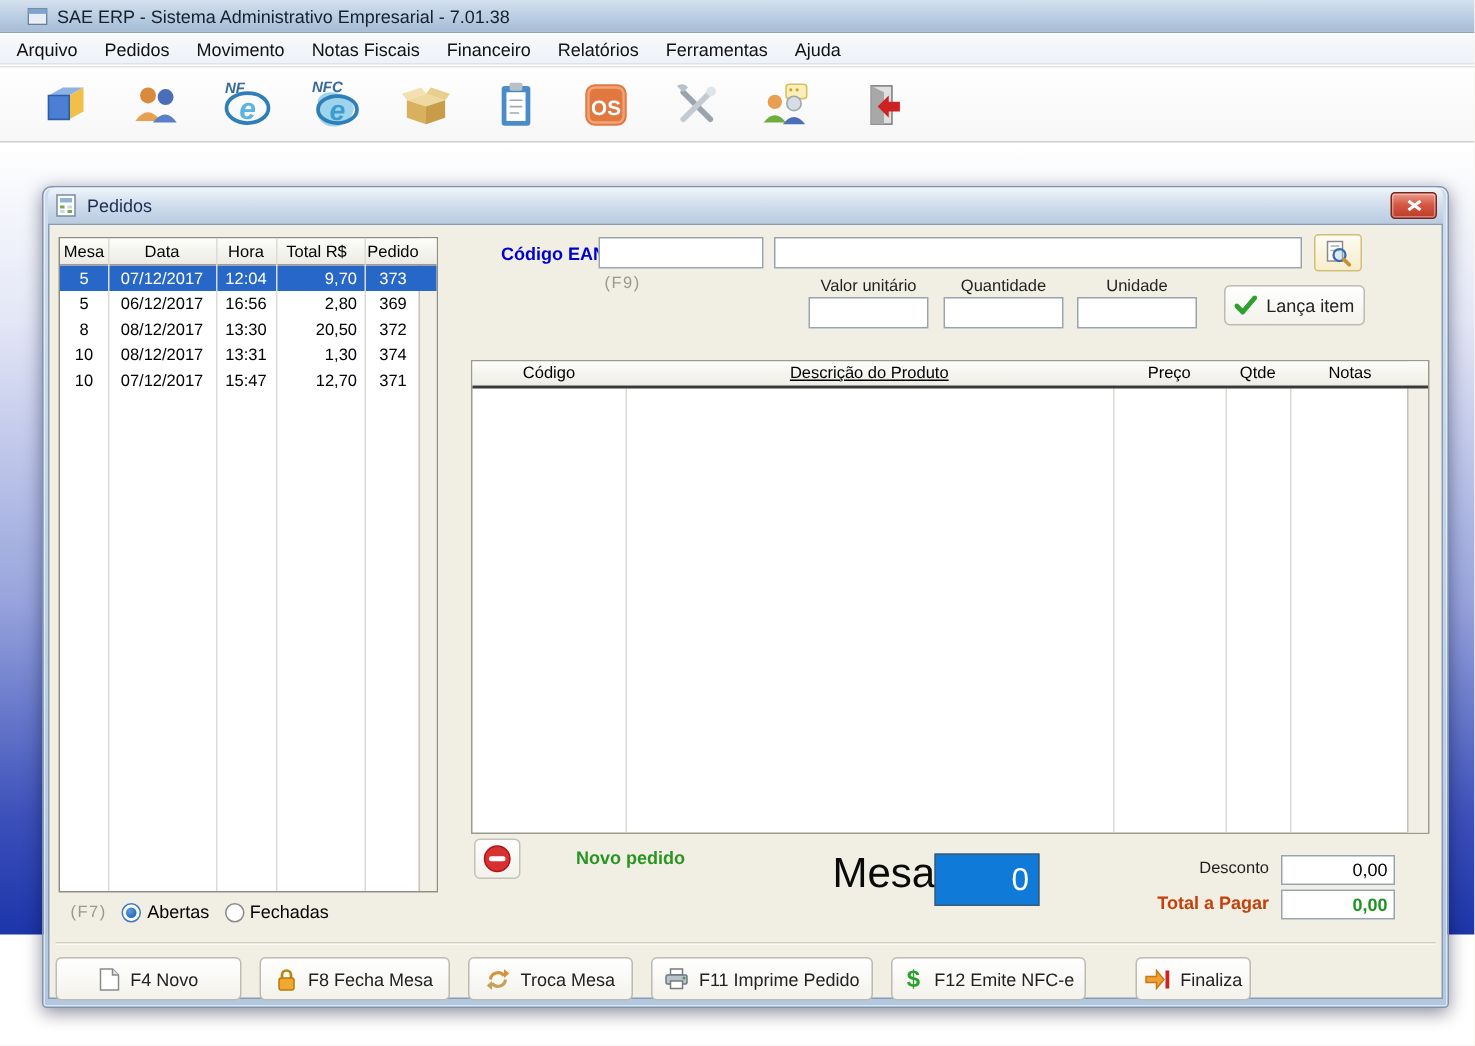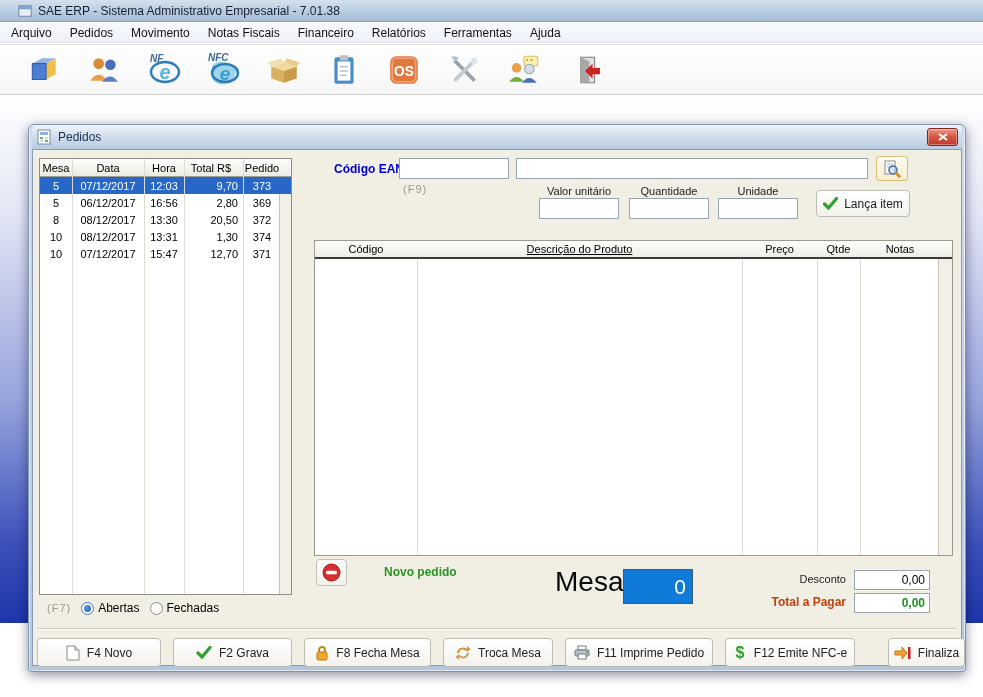--- a/index.html
+++ b/index.html
@@ -256,21 +256,21 @@
         <div class="ol-header">
           <div class="c-mesa">Mesa</div>
           <div class="c-data">Data</div>
           <div class="c-hora">Hora</div>
           <div class="c-total">Total R$</div>
           <div class="c-ped">Pedido</div>
         </div>
         <div class="ol-row selected">
           <div class="c-mesa">5</div>
           <div class="c-data">07/12/2017</div>
-          <div class="c-hora">12:03</div>
+          <div class="c-hora">12:04</div>
           <div class="c-total">9,70</div>
           <div class="c-ped">373</div>
         </div>
         <div class="ol-row">
           <div class="c-mesa">5</div>
           <div class="c-data">06/12/2017</div>
           <div class="c-hora">16:56</div>
           <div class="c-total">2,80</div>
           <div class="c-ped">369</div>
         </div>
@@ -371,26 +371,20 @@
       <div class="separator"></div>
 
       <div class="actions">
         <span class="btn w1">
           <svg width="14" height="16" viewBox="0 0 14 16">
             <path d="M1 1 h8 l4 4 v10 h-12 z" fill="#fff" stroke="#8a8a8a"></path>
             <path d="M9 1 v4 h4" fill="#dce4ec" stroke="#8a8a8a"></path>
           </svg>
           <span>F4  Novo</span>
         </span>
-        <span class="btn w2">
-          <svg width="16" height="13" viewBox="0 0 15 13">
-            <path d="M1.5 7 L5.5 11 L13.5 1.5" fill="none" stroke="#2ea02e" stroke-width="3.2" stroke-linecap="round" stroke-linejoin="round"></path>
-          </svg>
-          <span>F2  Grava</span>
-        </span>
         <span class="btn w3">
           <svg width="14" height="16" viewBox="0 0 14 16">
             <path d="M4 7 V5 a3 3 0 0 1 6 0 v2" fill="none" stroke="#b8860b" stroke-width="1.8"></path>
             <rect x="2" y="7" width="10" height="8" rx="1.5" fill="#f0a830" stroke="#b8790a"></rect>
           </svg>
           <span>F8 Fecha Mesa</span>
         </span>
         <span class="btn w4">
           <svg width="16" height="16" viewBox="0 0 16 16">
             <path d="M3 8 a5 5 0 0 1 9 -2.5" fill="none" stroke="#d8923a" stroke-width="2"></path>

